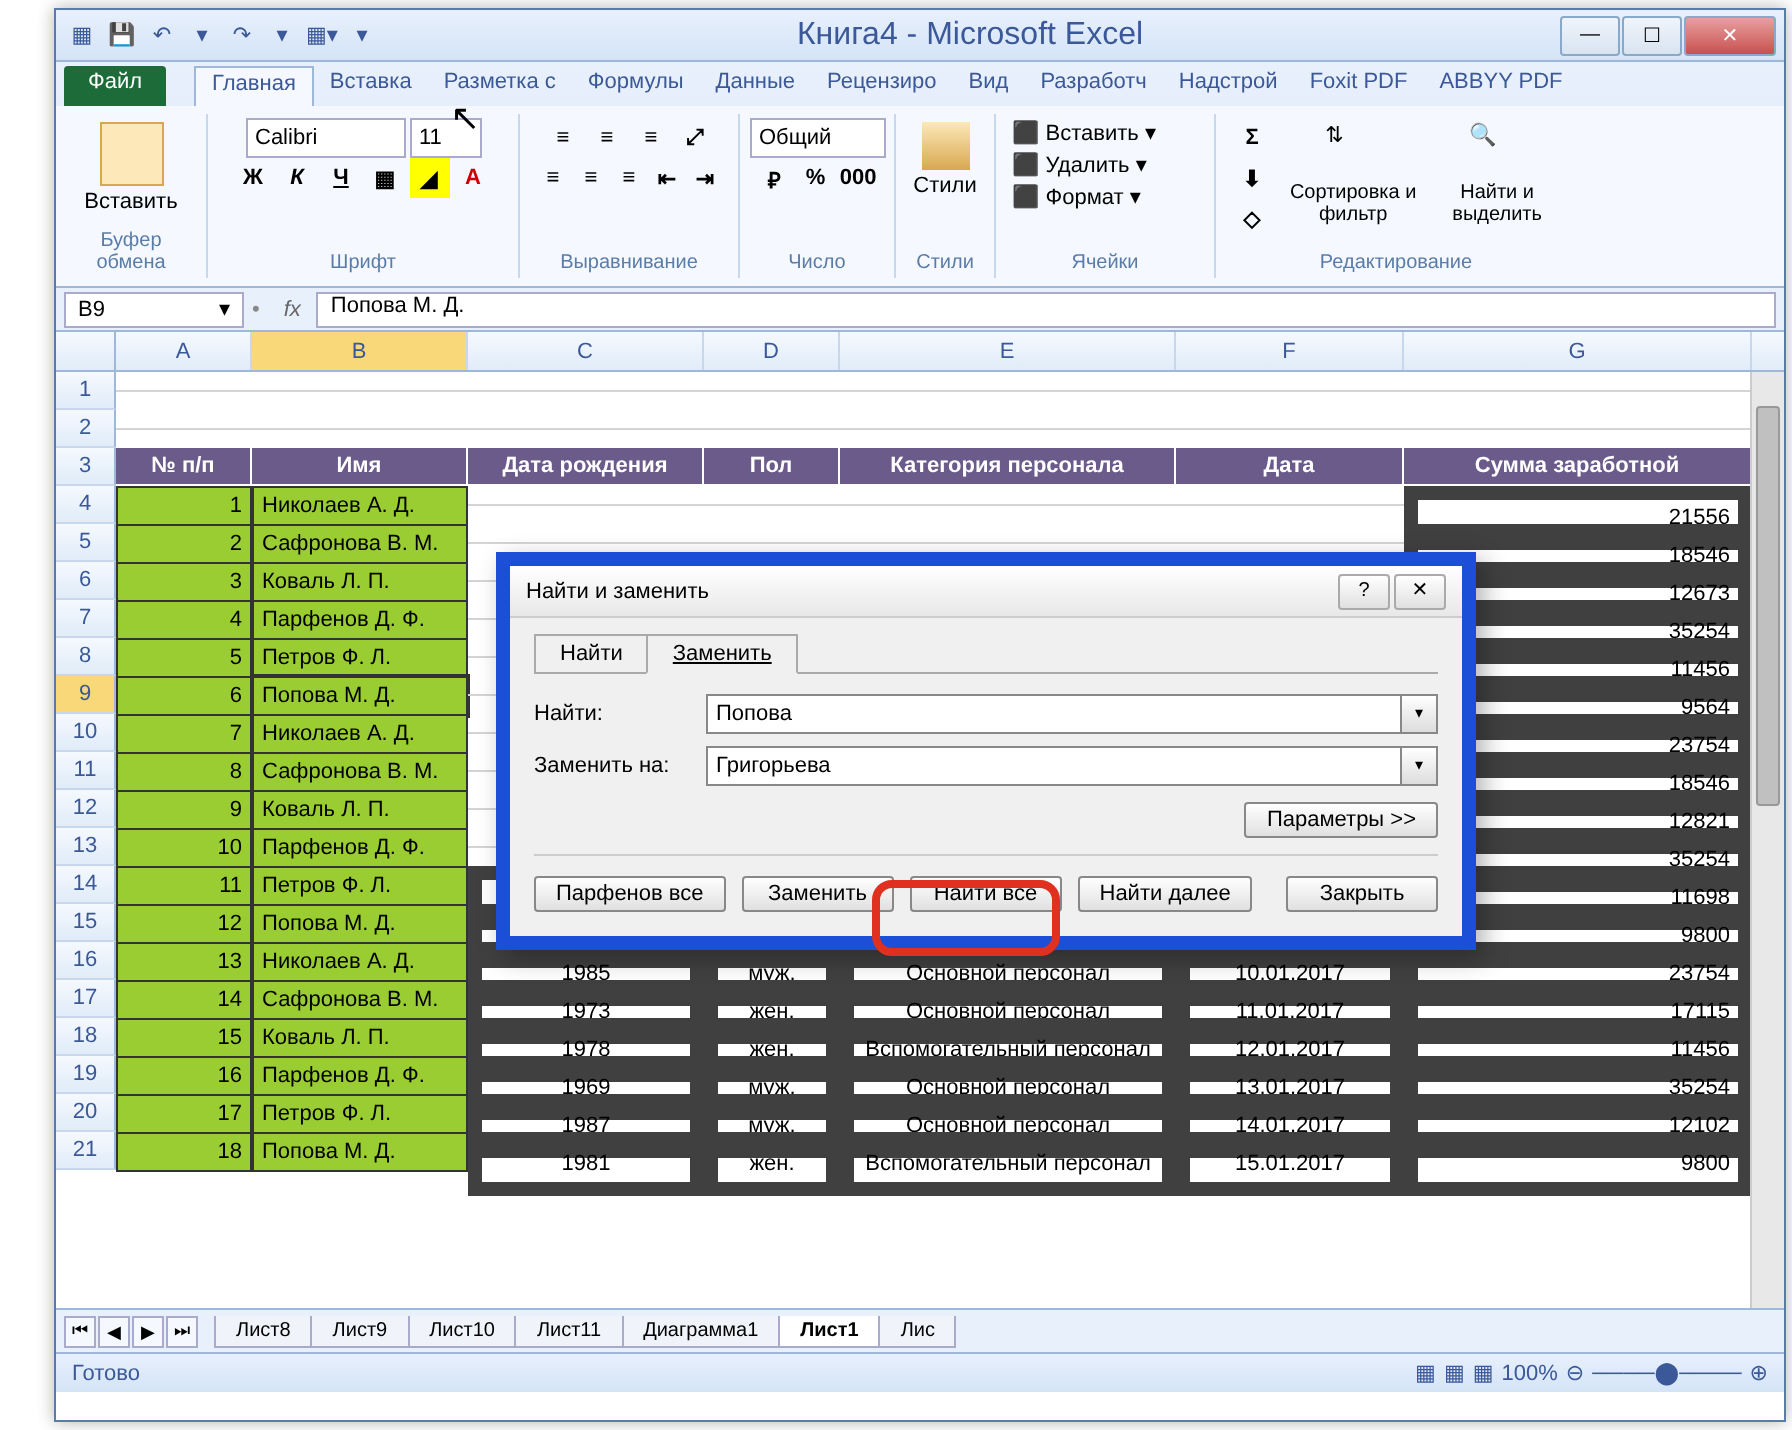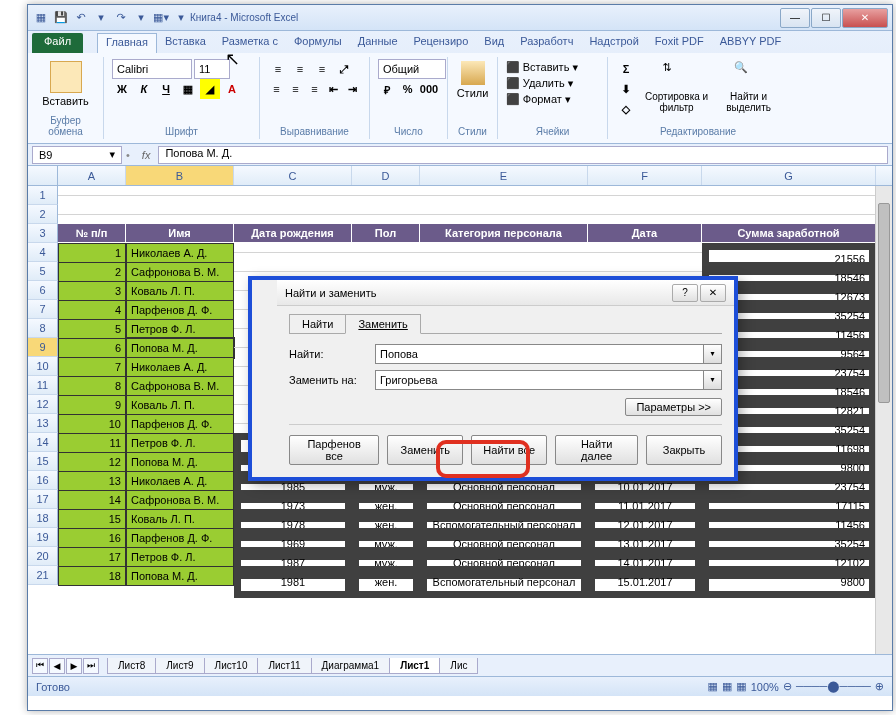--- a/index.html
+++ b/index.html
@@ -1,36 +1,36 @@
 <!DOCTYPE html>
 <html><head>
 <meta charset="utf-8">
 <style>
 * { box-sizing: border-box; margin: 0; padding: 0; font-family: 'Segoe UI', Tahoma, sans-serif; font-size: 11px; }
 body { background: #fff; width: 896px; height: 715px; overflow: hidden; position: relative; }
 .window { border: 1px solid #5a7ca8; width: 866px; height: 707px; position: absolute; left: 27px; top: 4px; background: #fff; box-shadow: 0 0 8px rgba(0,0,0,0.3); }
 .titlebar { height: 26px; background: linear-gradient(#e8f0fc, #d4e4f7); display: flex; align-items: center; padding: 0 4px; border-bottom: 1px solid #9db8d9; }
 .qat { display: flex; align-items: center; gap: 2px; }
 .qat-icon { width: 18px; height: 18px; display: flex; align-items: center; justify-content: center; color: #3b5998; }
-.title-text { flex: 1; text-align: left; color: #3b5998; font-size: 10px; }
+.title-text { flex: 1; text-align: center; color: #3b5998; font-size: 16px; }
 .win-controls { display: flex; gap: 1px; }
 .win-btn { width: 30px; height: 20px; border: 1px solid #8aa8c8; background: linear-gradient(#f0f4fa, #d8e4f2); display: flex; align-items: center; justify-content: center; border-radius: 2px; font-size: 10px; }
 .win-btn.close { background: linear-gradient(#e8a0a0, #c85050); color: #fff; width: 46px; }
 .ribbon { background: linear-gradient(#e8f0fc, #dce8f7); border-bottom: 1px solid #9db8d9; }
 .ribbon-tabs { display: flex; padding: 2px 0 0 4px; height: 22px; }
 .file-tab { background: #1e6b3a; color: #fff; padding: 2px 12px; border-radius: 2px 2px 0 0; margin-right: 14px; }
 .ribbon-tab { padding: 2px 8px; color: #3b5998; cursor: pointer; }
 .ribbon-tab.active { background: #f5f9ff; border: 1px solid #9db8d9; border-bottom: none; }
 .ribbon-content { height: 90px; background: #f5f9ff; display: flex; padding: 4px 0; }
 .ribbon-group { border-right: 1px solid #c8d8ec; padding: 2px 8px; display: flex; flex-direction: column; justify-content: space-between; }
 .group-label { font-size: 10px; color: #5a7ca8; text-align: center; margin-top: auto; }
 .group-body { display: flex; gap: 4px; }
 .big-btn { display: flex; flex-direction: column; align-items: center; gap: 2px; padding: 2px 4px; }
 .big-icon { width: 32px; height: 32px; background: #fce8b8; border: 1px solid #d8a850; }
-.small-row { display: flex; gap: 2px; align-items: center; }
+.small-row { display: flex; gap: 2px; align-items: center; justify-content: center; }
 .small-btn { width: 20px; height: 20px; border: 1px solid transparent; display: flex; align-items: center; justify-content: center; font-weight: bold; }
 .font-name { width: 80px; height: 20px; border: 1px solid #aac; background: #fff; padding: 0 4px; font-size: 11px; }
 .font-size { width: 36px; height: 20px; border: 1px solid #aac; background: #fff; padding: 0 4px; }
 .formula-bar { height: 22px; background: #e8f0fc; border-bottom: 1px solid #9db8d9; display: flex; align-items: center; padding: 0 4px; }
 .name-box { width: 90px; height: 18px; background: #fff; border: 1px solid #aac; padding: 0 6px; display: flex; align-items: center; justify-content: space-between; }
 .fx-icon { margin: 0 8px; font-style: italic; color: #666; }
 .formula-input { flex: 1; background: #fff; border: 1px solid #aac; height: 18px; padding: 0 6px; }
 .grid-area { position: relative; height: 488px; overflow: hidden; }
 .col-headers { display: flex; height: 20px; background: linear-gradient(#f5f9ff, #e0ecf8); border-bottom: 1px solid #9db8d9; }
 .corner { width: 30px; border-right: 1px solid #9db8d9; }
@@ -50,21 +50,21 @@
 .cell.bordered { border: 7px solid #404040; margin-top: 12px; }
 .cell.selected { outline: 2px solid #333; outline-offset: -1px; }
 .sheet-tabs { height: 22px; background: #e8f0fc; border-top: 1px solid #9db8d9; display: flex; align-items: center; padding: 0 4px; }
 .nav-btns { display: flex; gap: 1px; margin-right: 8px; }
 .nav-btn { width: 16px; height: 16px; border: 1px solid #aac; background: #f5f9ff; font-size: 9px; display: flex; align-items: center; justify-content: center; }
 .sheet-tab { padding: 2px 10px; background: #f0f4fa; border: 1px solid #aac; border-top: none; margin-right: -1px; font-size: 10px; }
 .sheet-tab.active { background: #fff; font-weight: bold; }
 .status-bar { height: 20px; background: linear-gradient(#e8f0fc, #d4e4f7); display: flex; align-items: center; padding: 0 8px; border-top: 1px solid #9db8d9; }
 .status-text { flex: 1; color: #3b5998; }
 .zoom { display: flex; align-items: center; gap: 4px; color: #3b5998; }
-.dialog { position: absolute; left: 248px; top: 276px; width: 490px; background: #f0f0f0; border: 4px solid #1d4ed8; box-shadow: 4px 4px 12px rgba(0,0,0,0.3); padding-left: 25px; }
+.dialog { position: absolute; left: 248px; top: 276px; width: 490px; background: #f0f0f0; border: 7px solid #1d4ed8; box-shadow: 4px 4px 12px rgba(0,0,0,0.3); }
 .dialog-title { height: 26px; background: linear-gradient(#fff, #e8e8e8); display: flex; align-items: center; padding: 0 8px; border-bottom: 1px solid #ccc; }
 .dialog-title-text { flex: 1; }
 .dialog-ctl { width: 26px; height: 18px; border: 1px solid #aaa; background: linear-gradient(#fff,#e0e0e0); margin-left: 2px; text-align: center; line-height: 16px; font-size: 10px; border-radius: 2px; }
 .dialog-body { padding: 8px 12px 12px; }
 .dialog-tabs { display: flex; border-bottom: 1px solid #aaa; margin-bottom: 10px; }
 .dialog-tab { padding: 3px 12px; border: 1px solid #aaa; background: #f0f0f0; margin-right: -1px; margin-bottom: -1px; }
 .dialog-tab.active { background: #f0f0f0; border-bottom: 1px solid #f0f0f0; text-decoration: underline; }
 .form-row { display: flex; align-items: center; margin-bottom: 6px; }
 .form-label { width: 86px; }
 .form-input { flex: 1; height: 20px; border: 1px solid #888; background: #fff; padding: 0 4px; }

